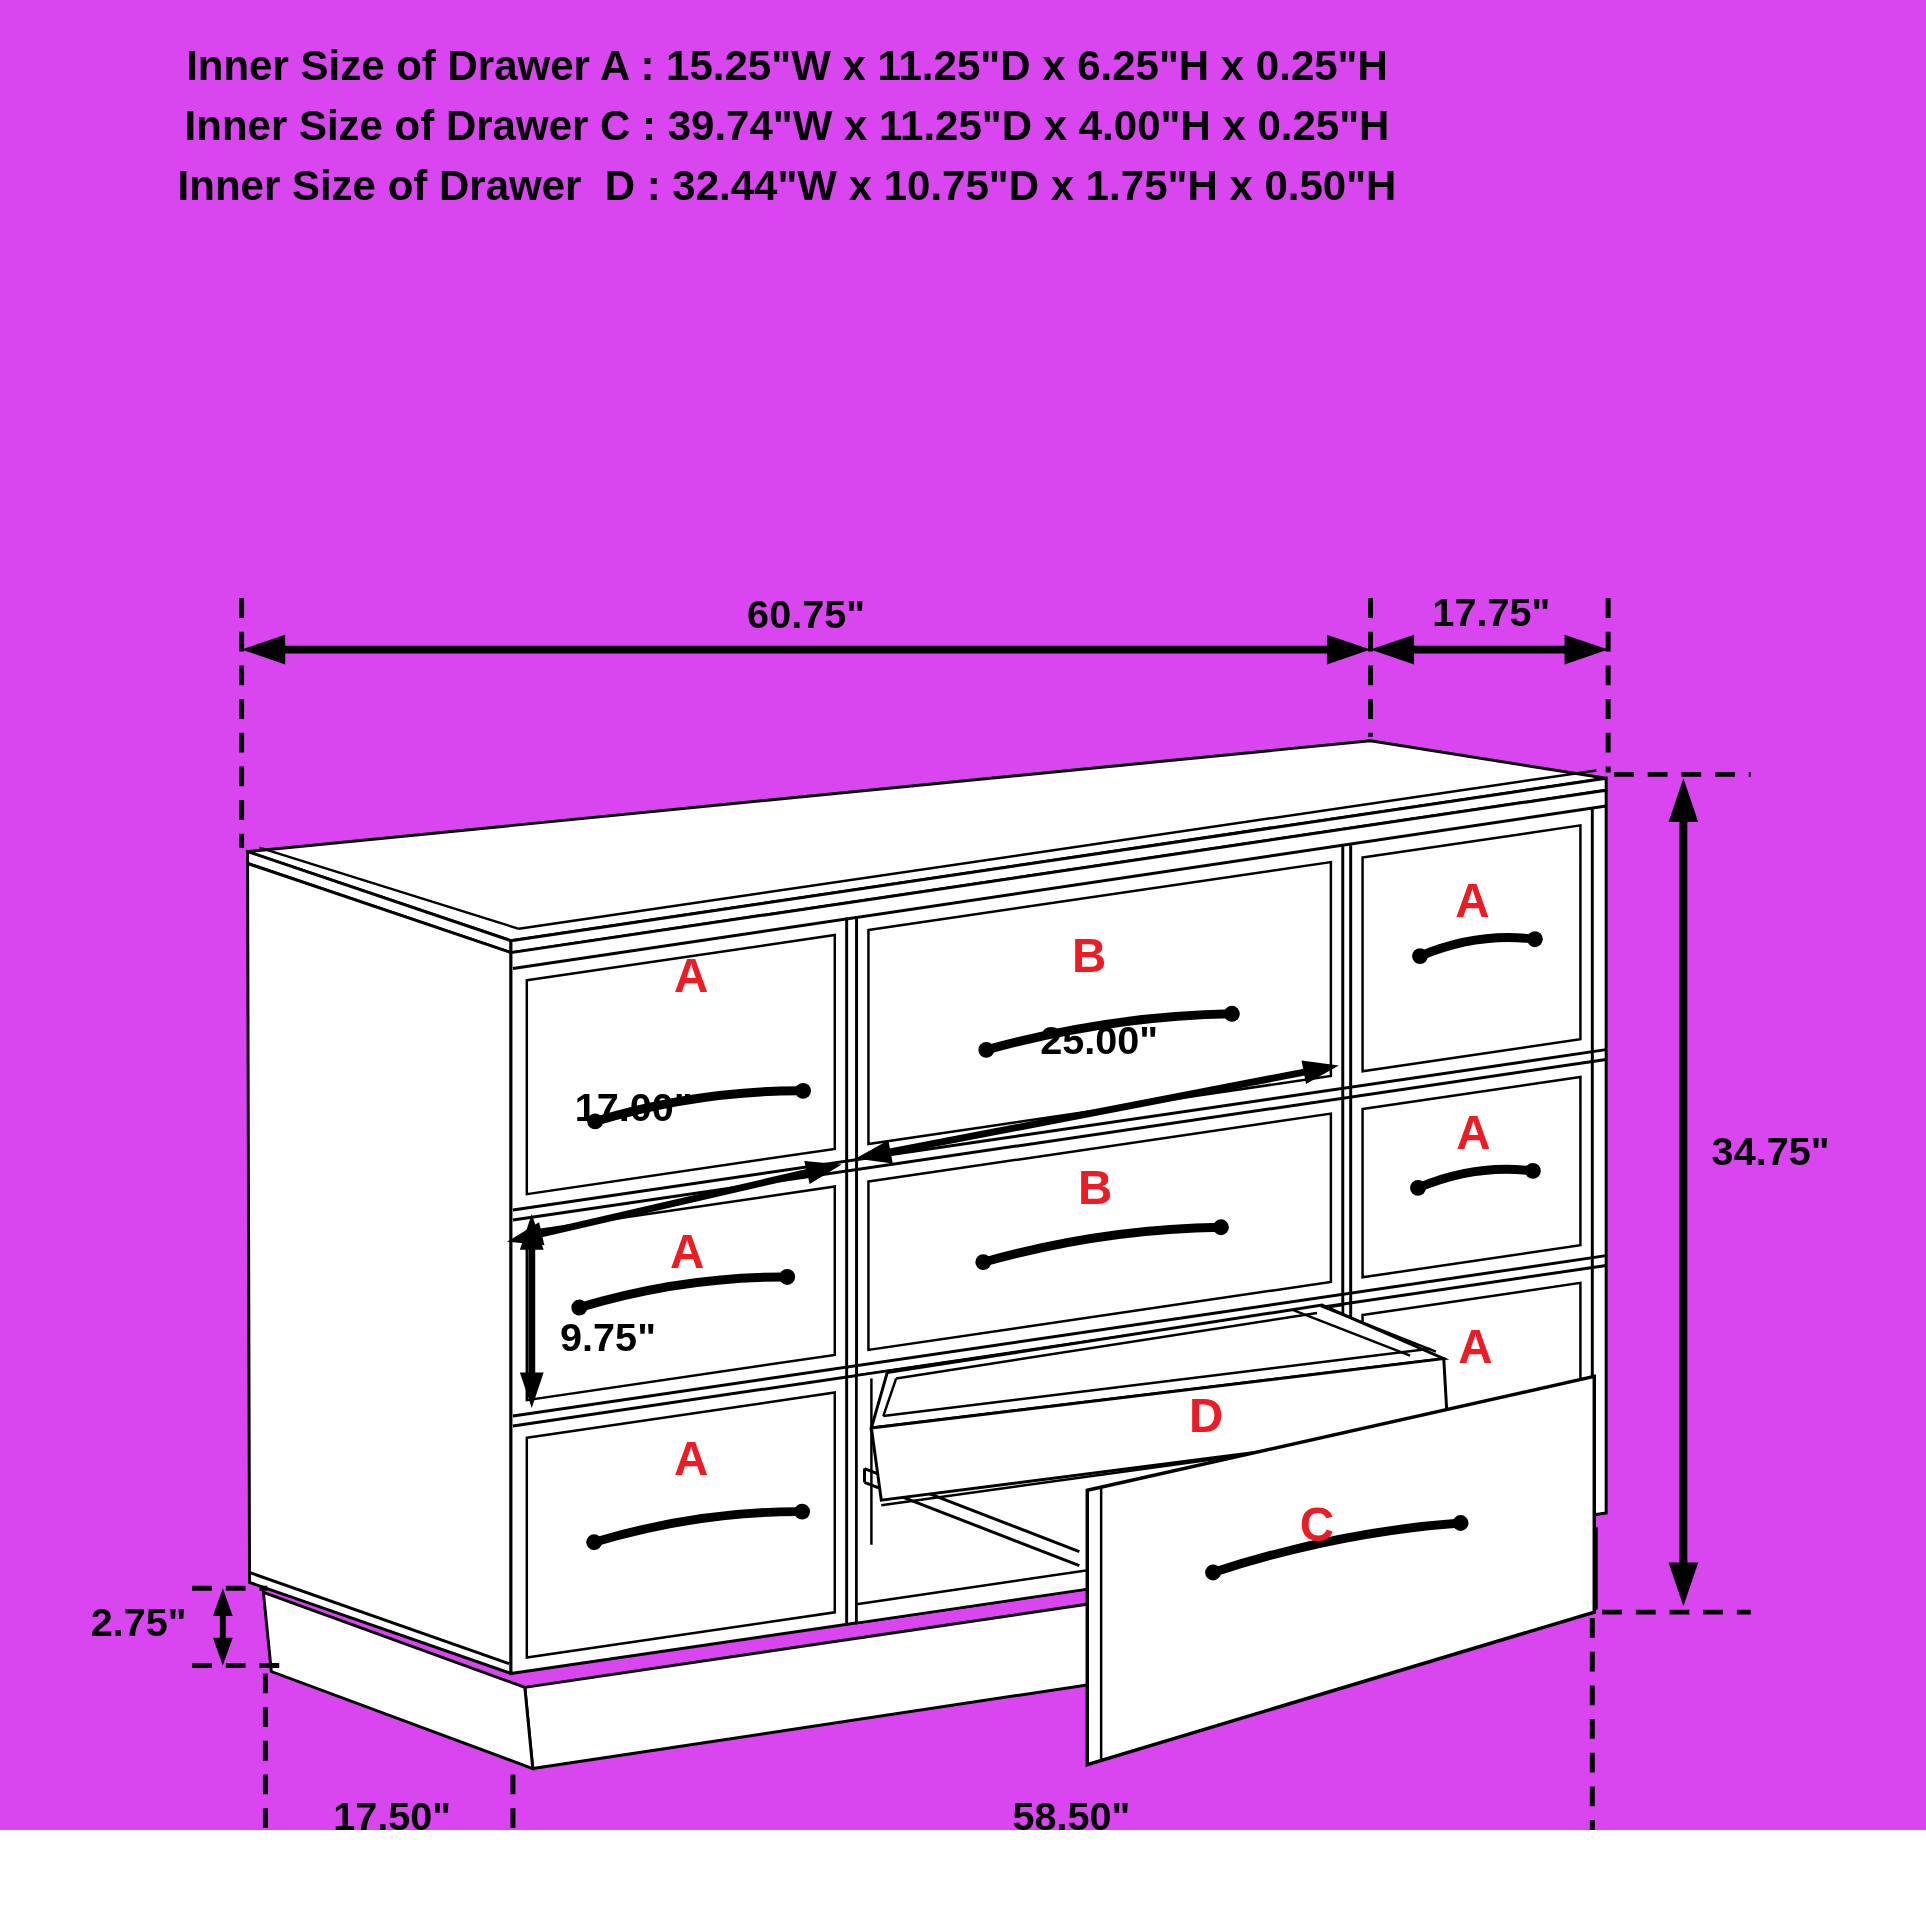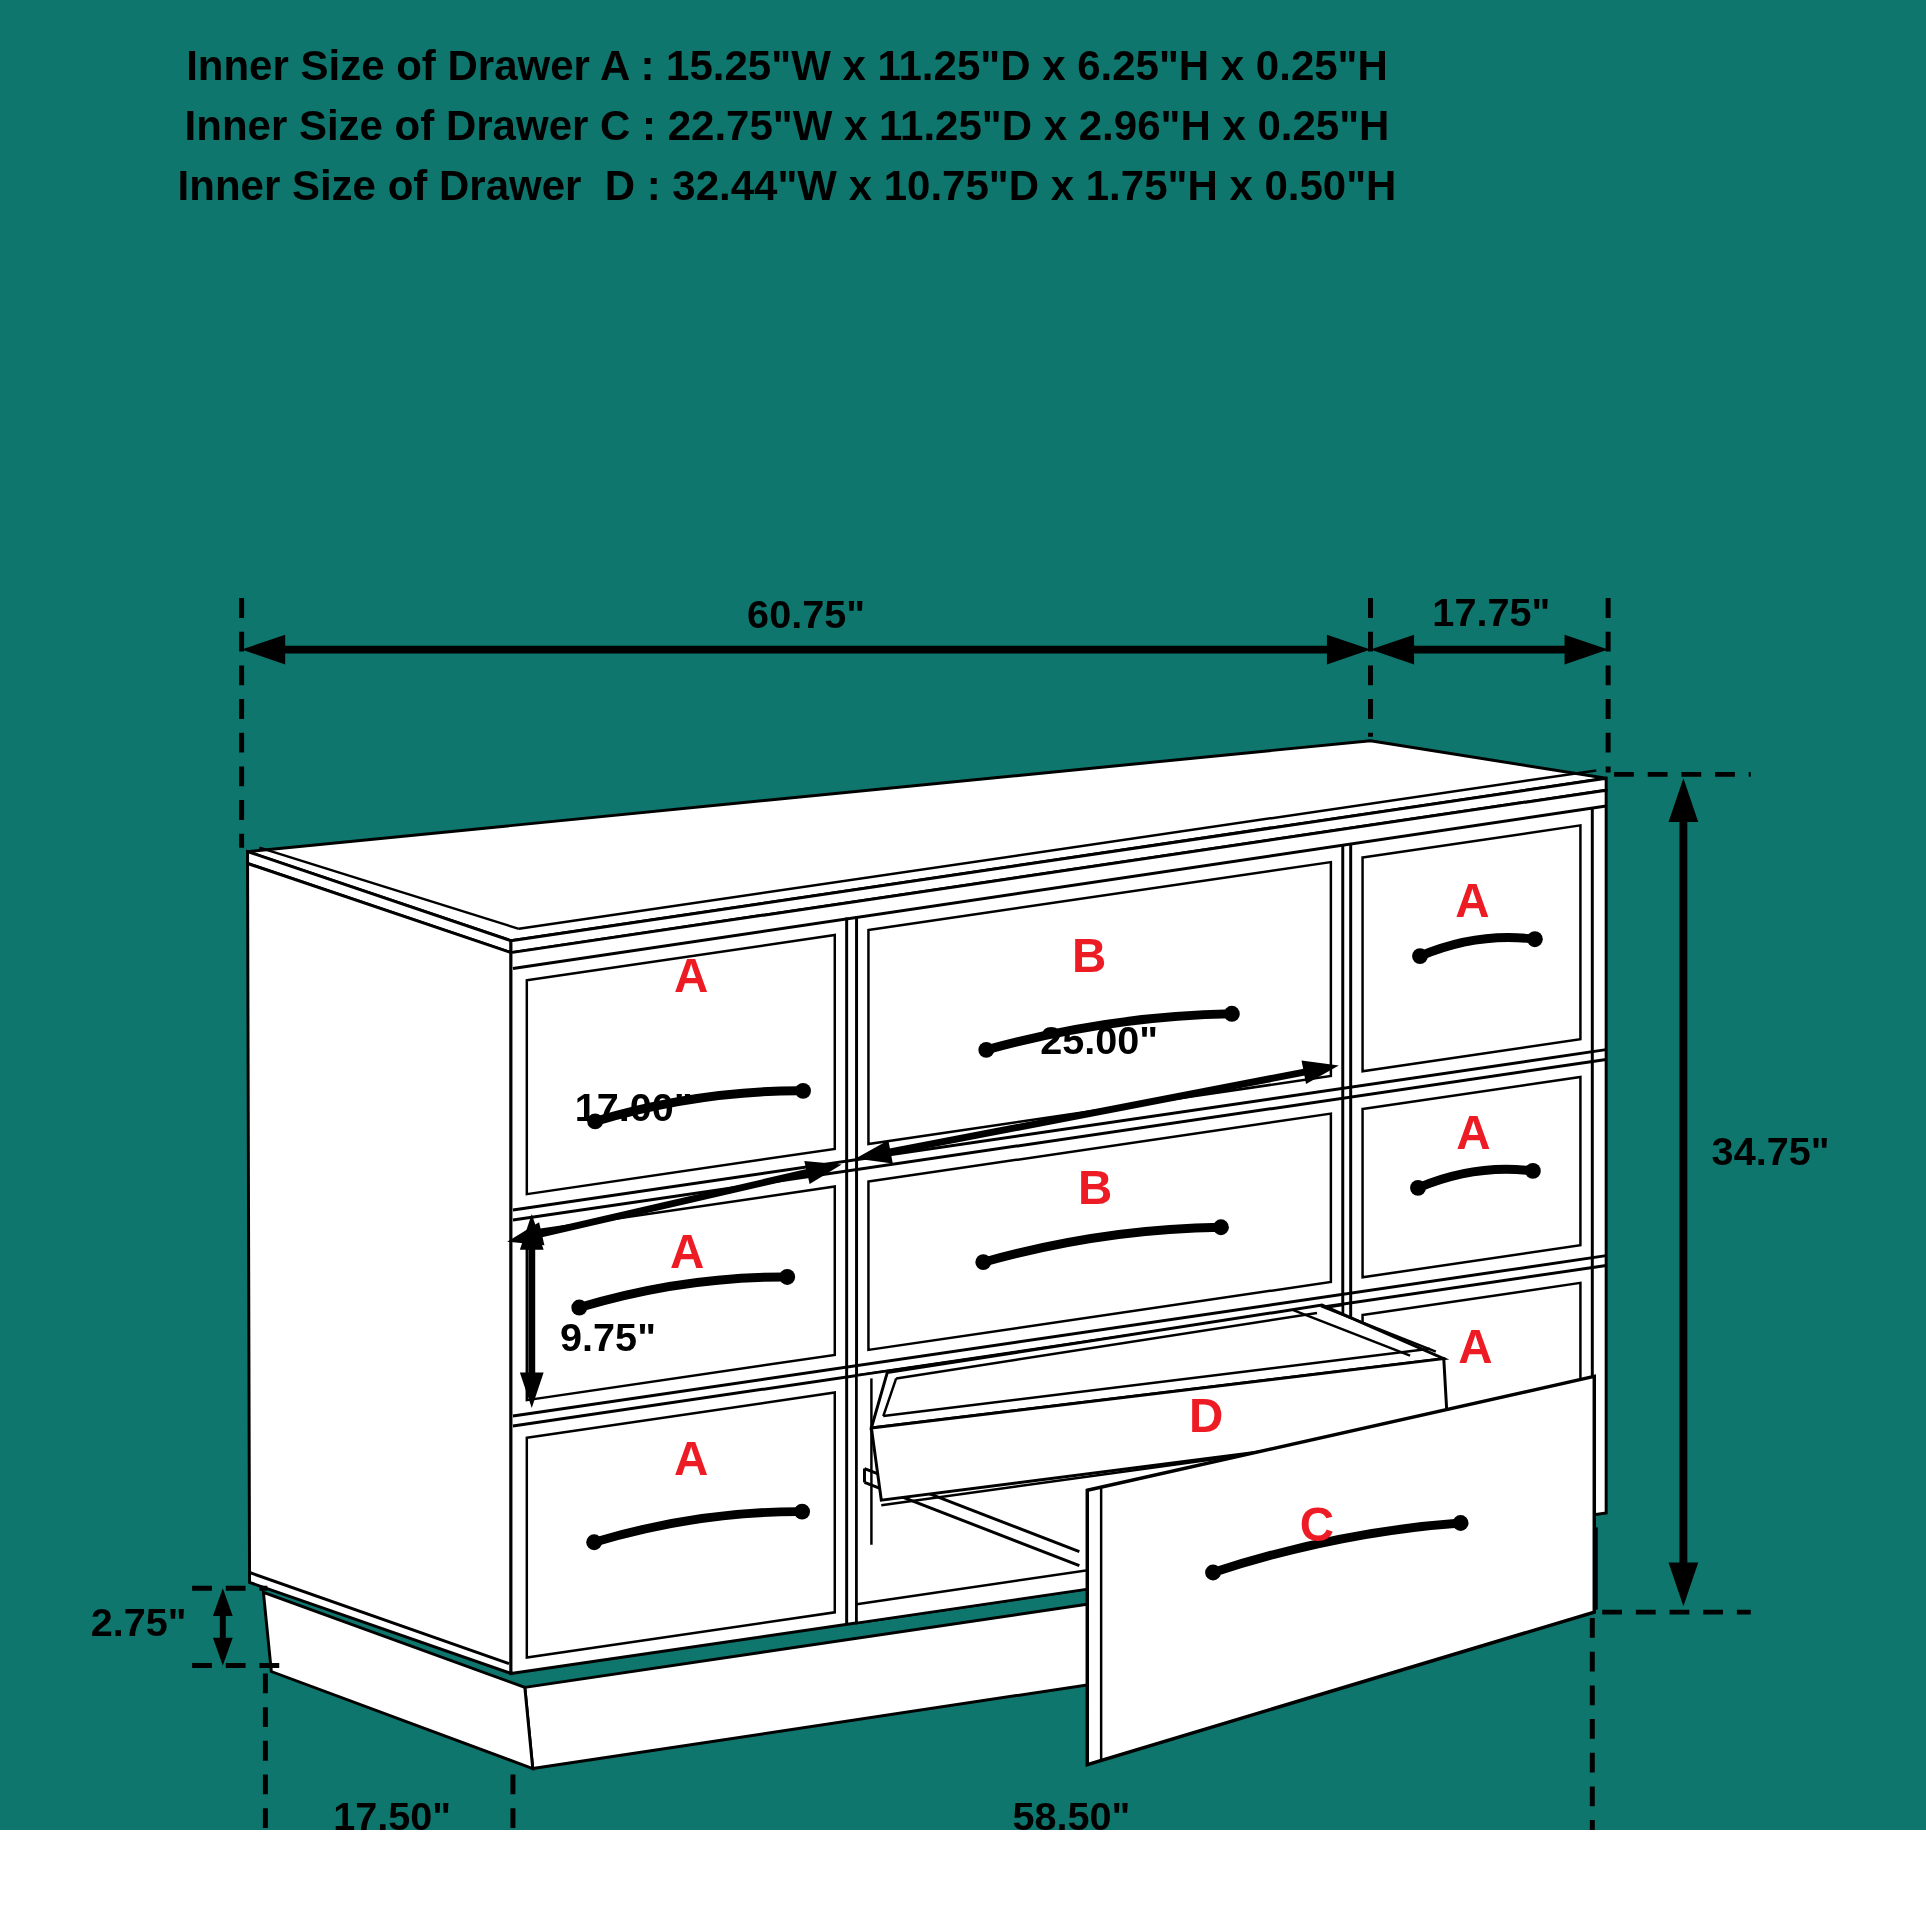--- a/index.html
+++ b/index.html
@@ -1,34 +1,34 @@
 <!DOCTYPE html>
 <html><head>
 <meta charset="utf-8">
 <style>
   html,body{margin:0;padding:0;background:#ffffff;}
   .stage{
-    position:relative;width:1927px;height:1830px;background:#0f766e;
+    position:relative;width:1927px;height:1830px;background:#d946ef;
     font-family:"Liberation Sans",sans-serif;overflow:hidden;text-decoration:underline;
   }
   .header{
     position:absolute;top:36px;left:0;width:1574px;text-align:center;
   }
   .header div{
     font-size:42px;font-weight:bold;color:#000;line-height:60px;white-space:pre;
   }
   svg text{font-family:"Liberation Sans",sans-serif;font-weight:bold;}
 </style>
 </head>
 <body>
 
 <div class="stage">
   <div class="header">
     <div>Inner Size of Drawer A : 15.25"W x 11.25"D x 6.25"H x 0.25"H</div>
-    <div>Inner Size of Drawer C : 22.75"W x 11.25"D x 2.96"H x 0.25"H</div>
+    <div>Inner Size of Drawer C : 39.74"W x 11.25"D x 4.00"H x 0.25"H</div>
     <div>Inner Size of Drawer  D : 32.44"W x 10.75"D x 1.75"H x 0.50"H</div>
   </div>
   <svg id="diagram" width="1927" height="1927" viewBox="0 0 1946 1946">
       <polygon points="250,860 1384,748 1622,786 516,950" fill="#ffffff" stroke="#000000" stroke-width="3"></polygon>
       <line x1="262" y1="856" x2="524" y2="938" stroke="#000000" stroke-width="2.5"></line>
       <line x1="524" y1="938" x2="1612" y2="778" stroke="#000000" stroke-width="2.5"></line>
       <polygon points="250,860 516,950 516,962 250,872" fill="#ffffff" stroke="#000000" stroke-width="3"></polygon>
       <polygon points="516,950 1622,786 1622,798 516,962" fill="#ffffff" stroke="#000000" stroke-width="3"></polygon>
       <polygon points="250,872 516,962 516,1690 252,1598" fill="#ffffff" stroke="#000000" stroke-width="3"></polygon>
       <polygon points="516,962 1622,798 1622,1528 516,1690" fill="#ffffff" stroke="#000000" stroke-width="3"></polygon>

